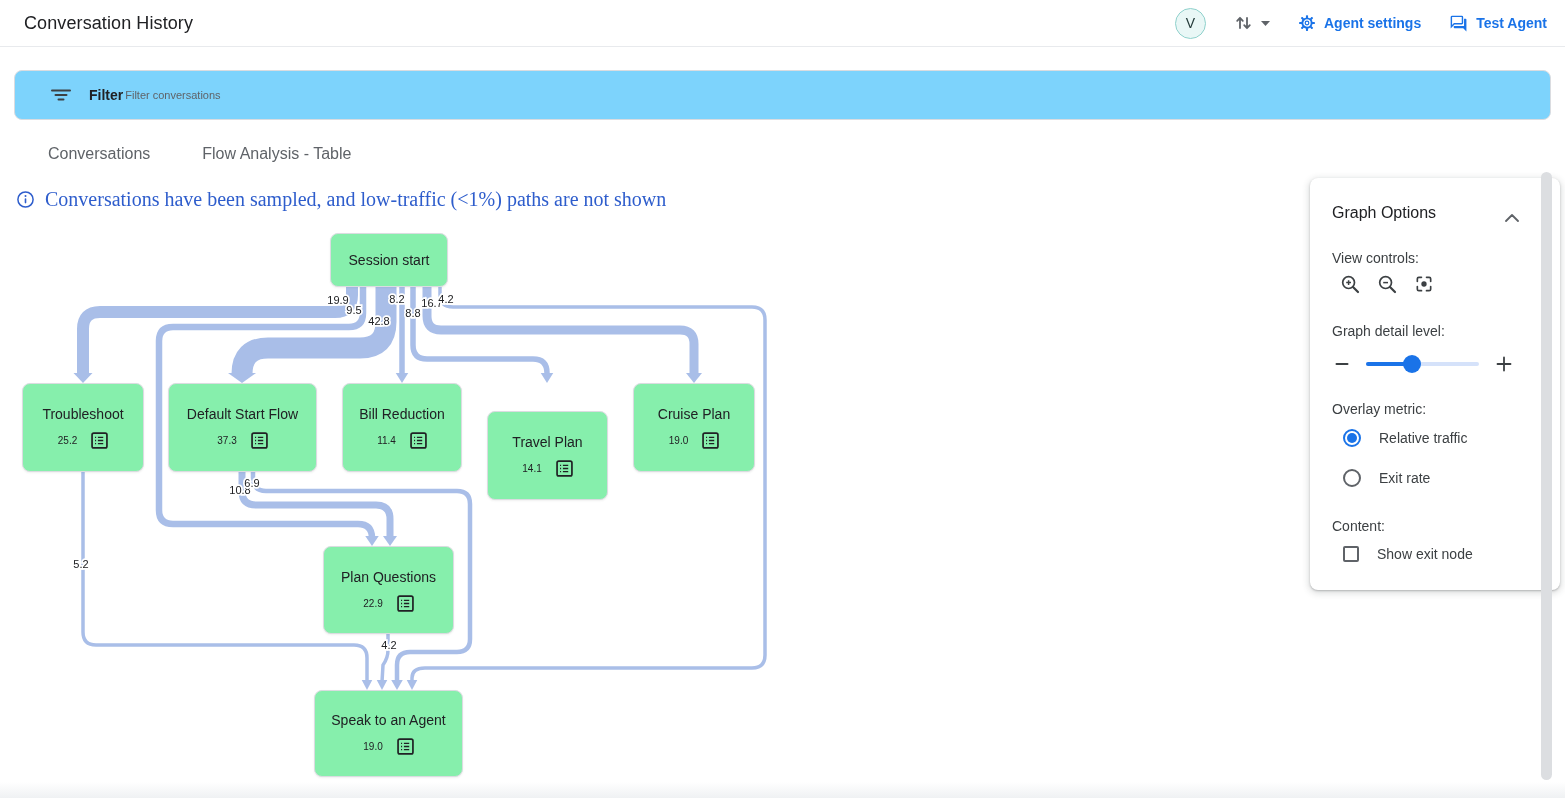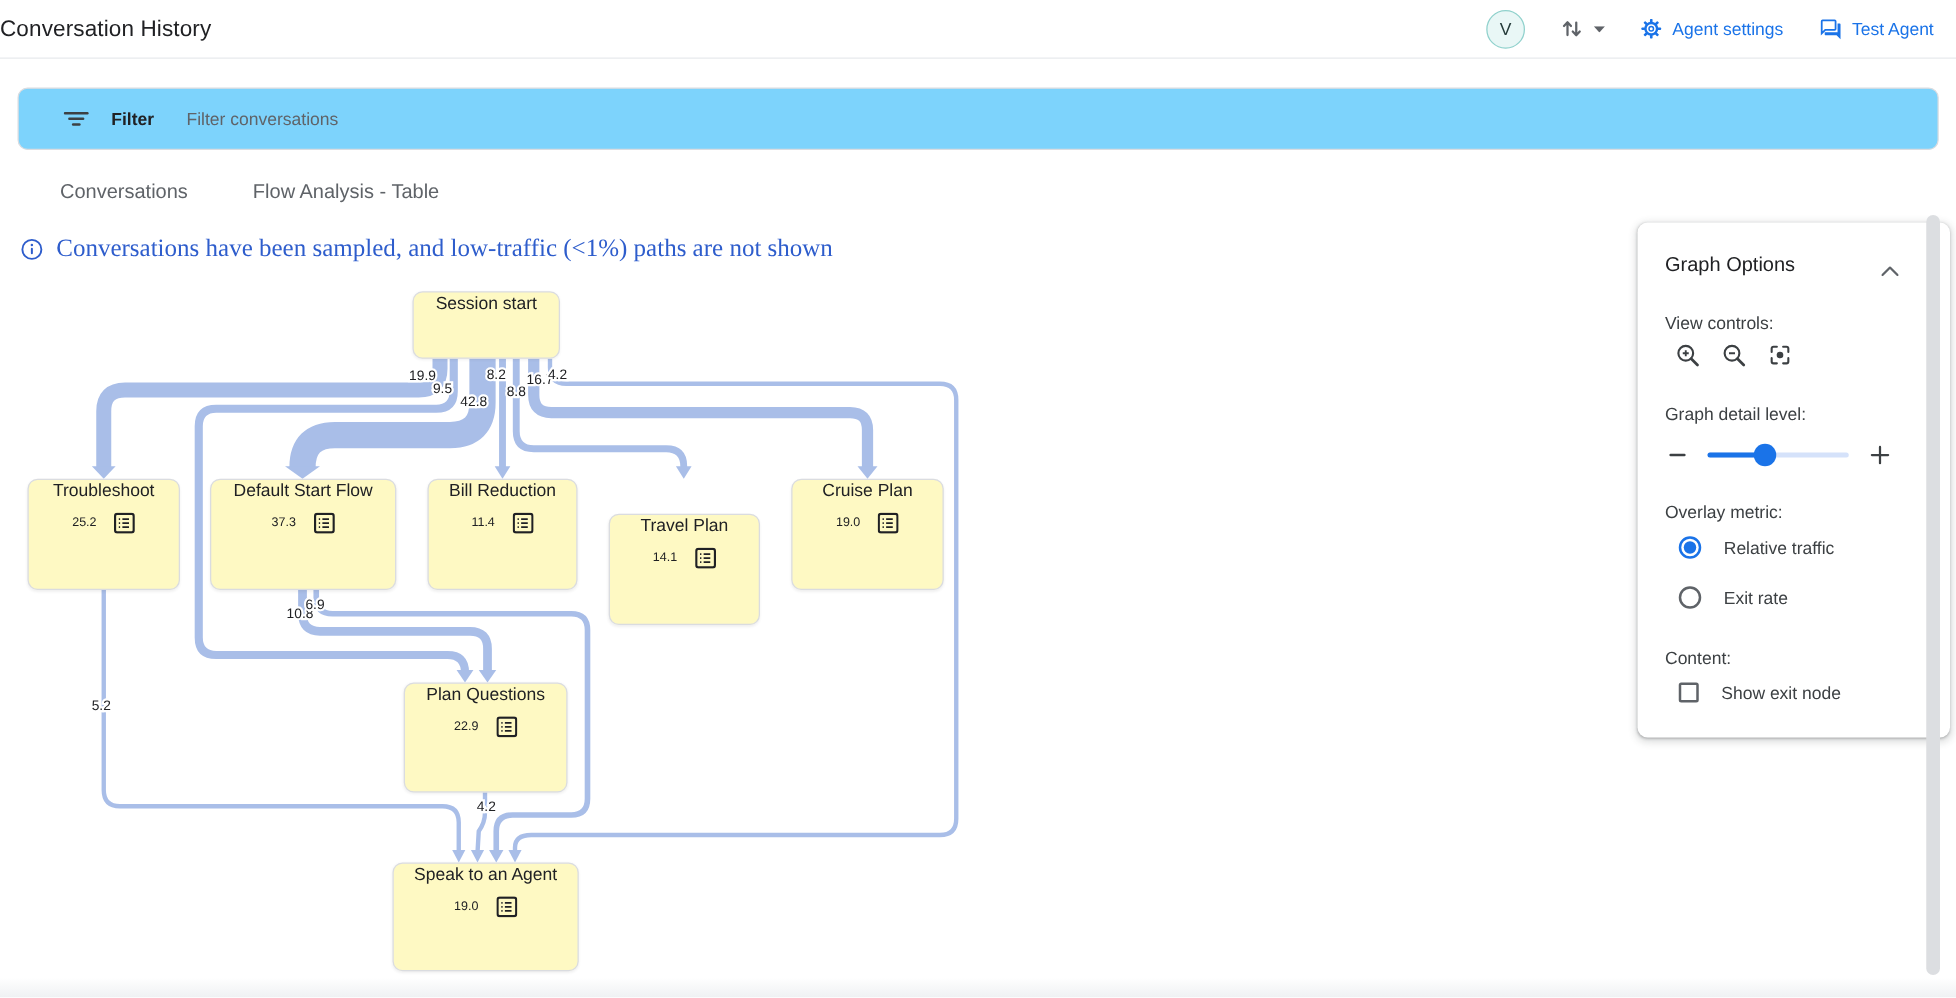--- a/index.html
+++ b/index.html
@@ -4,50 +4,50 @@
 <style>
   html,body{margin:0;padding:0;}
   body{
     width:1565px;height:798px;position:relative;overflow:hidden;
     background:#fff;color:#202124;
     font-family:"Liberation Sans",sans-serif;
   }
   
   .app-header{position:absolute;top:0;left:0;right:0;height:46px;border-bottom:1px solid #e8eaed;
     display:flex;align-items:center;background:#fff;}
-  .app-title{font-size:18px;font-weight:500;letter-spacing:.1px;}
+  .app-title{font-size:18px;font-weight:500;margin-left:24px;letter-spacing:.1px;}
   .header-right{margin-left:auto;display:flex;align-items:center;gap:28px;margin-right:18px;}
   .avatar{width:31px;height:31px;border-radius:50%;background:#e9f7f6;border:1.5px solid #8fd1cc;
     display:flex;align-items:center;justify-content:center;font-size:14px;color:#253b3a;cursor:pointer;box-sizing:border-box;}
   .sort-btn{display:flex;align-items:center;gap:7px;cursor:pointer;}
-  .hdr-action{display:flex;align-items:center;gap:8px;color:#1a73e8;font-size:14px;font-weight:400;cursor:pointer;white-space:nowrap;}
+  .hdr-action{display:flex;align-items:center;gap:8px;color:#1a73e8;font-size:14px;font-weight:700;cursor:pointer;white-space:nowrap;}
   
   .filter-bar{position:absolute;top:70px;left:14px;right:14px;height:48px;border:1px solid #dadce0;
     border-radius:8px;display:flex;align-items:center;background:#7dd3fc;}
   .filter-icon-wrap{margin-left:36px;display:flex;align-items:center;}
   .filter-label{font-size:14px;font-weight:bold;margin-left:18px;color:#202124;}
-  .filter-input{border:none;outline:none;margin-left:24px;font-size:14px;width:900px;
+  .filter-input{border:none;outline:none;font-size:11px;width:900px;
     font-family:"Liberation Sans",sans-serif;color:#202124;background:transparent;}
   .filter-input::placeholder{color:#5f6368;opacity:1;}
   
   .tabs{position:absolute;top:132px;left:22px;display:flex;height:44px;}
   .tab{padding:0 26px;display:flex;align-items:center;font-size:16px;font-weight:500;color:#5f6368;
     position:relative;cursor:pointer;white-space:nowrap;}
   .tab.active{color:#1a73e8;}
   .tab.active::after{content:"";position:absolute;left:0;right:0;bottom:0;height:3px;background:#1a73e8;border-radius:3px 3px 0 0;}
   
   .info-banner{position:absolute;top:188px;left:16px;display:flex;align-items:center;gap:10px;
     color:#2e5dcc;font-family:"Liberation Serif",serif;font-size:20px;}
   
   #edge-layer{position:absolute;left:0;top:0;width:800px;height:798px;}
   .edge-label{font-family:"Liberation Sans",sans-serif;font-size:11px;fill:#202124;
     stroke:#ffffff;stroke-width:3.5px;paint-order:stroke;text-anchor:middle;}
-  .flow-node{position:absolute;background:#fef9c3;border:1px solid #dadce0;border-radius:8px;
+  .flow-node{position:absolute;background:#86efac;border:1px solid #dadce0;border-radius:8px;
     box-shadow:0 1px 2px rgba(60,64,67,.08);display:flex;flex-direction:column;align-items:center;
-    gap:10px;box-sizing:border-box;cursor:pointer;}
+    justify-content:center;gap:10px;box-sizing:border-box;cursor:pointer;}
   .fn-title{font-size:14px;color:#202124;}
   .fn-meta{display:flex;align-items:center;gap:14px;}
   .fn-value{font-size:10px;color:#202124;}
   
   .graph-options{position:absolute;left:1310px;top:178px;width:230px;height:412px;background:#fff;
     border-radius:8px;box-shadow:0 1px 2px 0 rgba(60,64,67,.3),0 2px 6px 2px rgba(60,64,67,.15);padding-left:20px;}
   .go-title{position:absolute;left:22px;top:204px;font-size:16px;color:#202124;}
   .go-collapse{position:absolute;left:198px;top:206px;cursor:pointer;}
   .go-label{position:absolute;left:22px;font-size:14px;color:#3c4043;}
   .go-iconrow{position:absolute;left:30px;top:274px;display:flex;gap:17px;}

